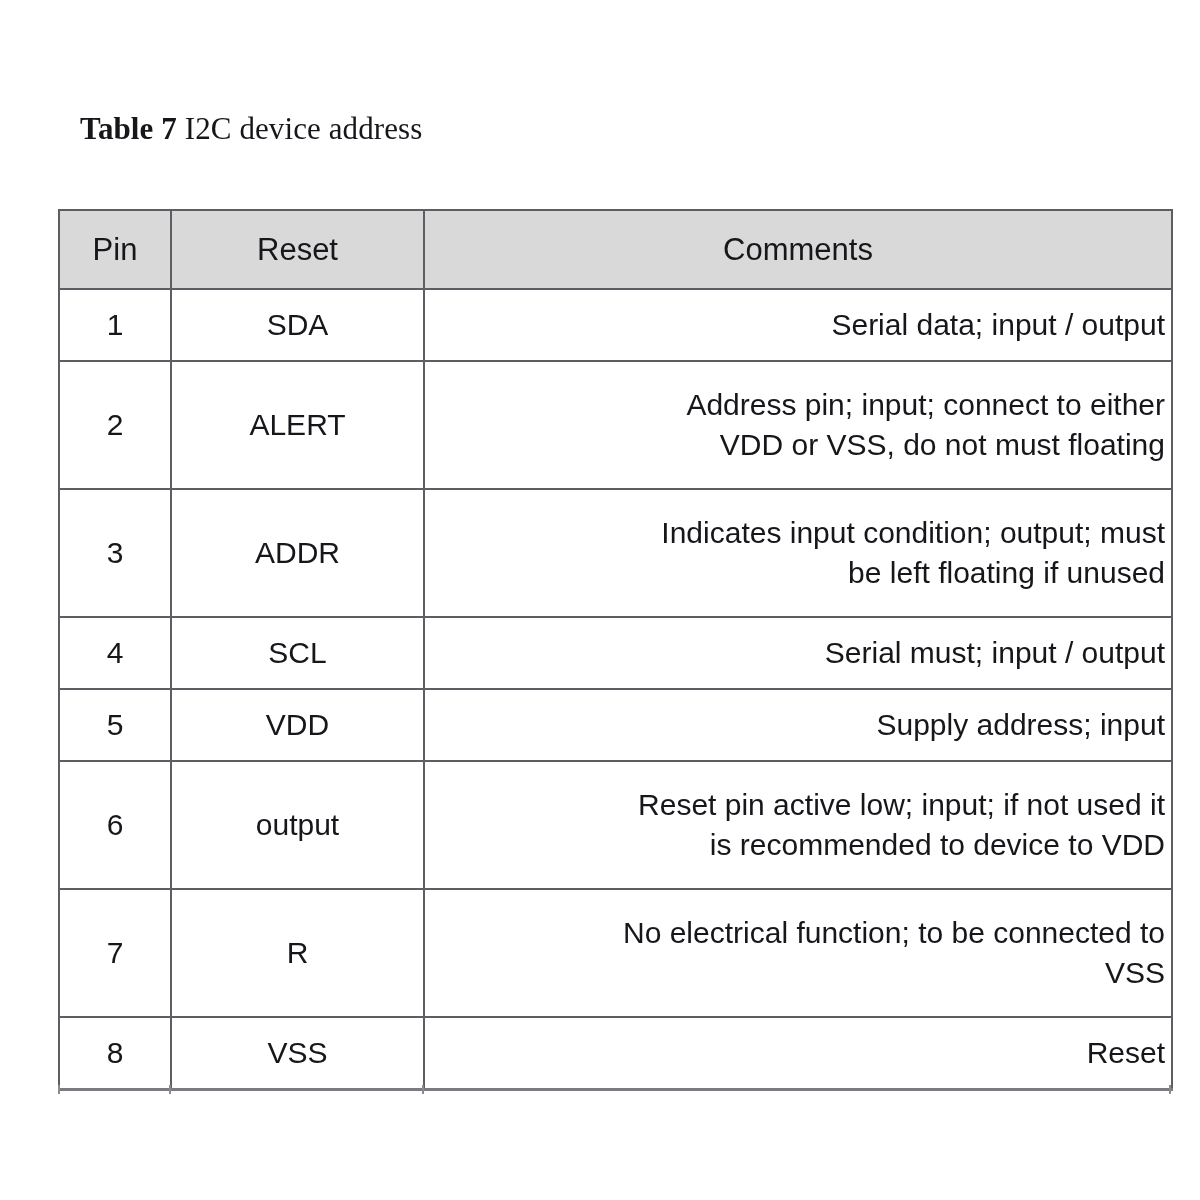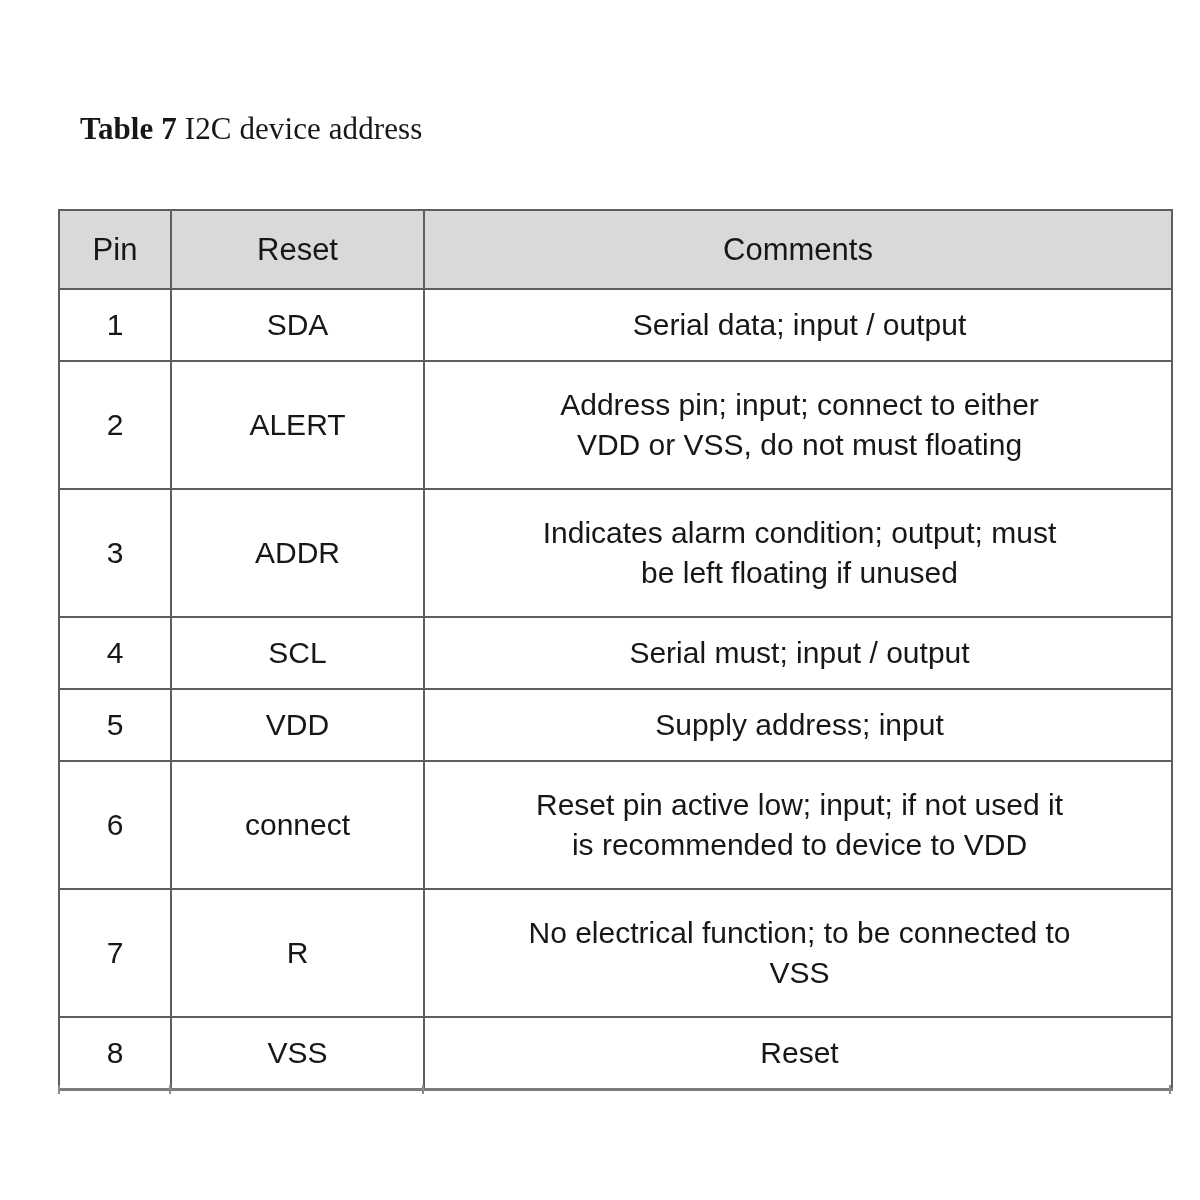--- a/index.html
+++ b/index.html
@@ -71,21 +71,21 @@
     height: 77px;
     font-size: 31px;
   }
 
   
   table.pin-table tbody td.c-pin,
   table.pin-table tbody td.c-name {
     text-align: center;
   }
   table.pin-table tbody td.c-comment {
-    text-align: center;
+    text-align: right;
     padding: 0 6px 0 9px;
   }
   table.pin-table tbody tr.r-one td   { height: 70px; }
   table.pin-table tbody tr.r-two td   { height: 126px; }
 
   .cmt {
     display: block;
   }
   .cmt-line {
     display: block;
@@ -148,21 +148,21 @@
               <span class="cmt-line">Address pin; input; connect to either</span>
               <span class="cmt-line">VDD or VSS, do not must floating</span>
             </span>
           </td>
         </tr>
         <tr class="r-two">
           <td class="c-pin">3</td>
           <td class="c-name">ADDR</td>
           <td class="c-comment">
             <span class="cmt">
-              <span class="cmt-line">Indicates alarm condition; output; must</span>
+              <span class="cmt-line">Indicates input condition; output; must</span>
               <span class="cmt-line">be left floating if unused</span>
             </span>
           </td>
         </tr>
         <tr class="r-one">
           <td class="c-pin">4</td>
           <td class="c-name">SCL</td>
           <td class="c-comment">
             <span class="cmt">
               <span class="cmt-line">Serial must; input / output</span>
@@ -173,21 +173,21 @@
           <td class="c-pin">5</td>
           <td class="c-name">VDD</td>
           <td class="c-comment">
             <span class="cmt">
               <span class="cmt-line">Supply address; input</span>
             </span>
           </td>
         </tr>
         <tr class="r-two">
           <td class="c-pin">6</td>
-          <td class="c-name">connect</td>
+          <td class="c-name">output</td>
           <td class="c-comment">
             <span class="cmt">
               <span class="cmt-line">Reset pin active low; input; if not used it</span>
               <span class="cmt-line">is recommended to device to VDD</span>
             </span>
           </td>
         </tr>
         <tr class="r-two">
           <td class="c-pin">7</td>
           <td class="c-name">R</td>

